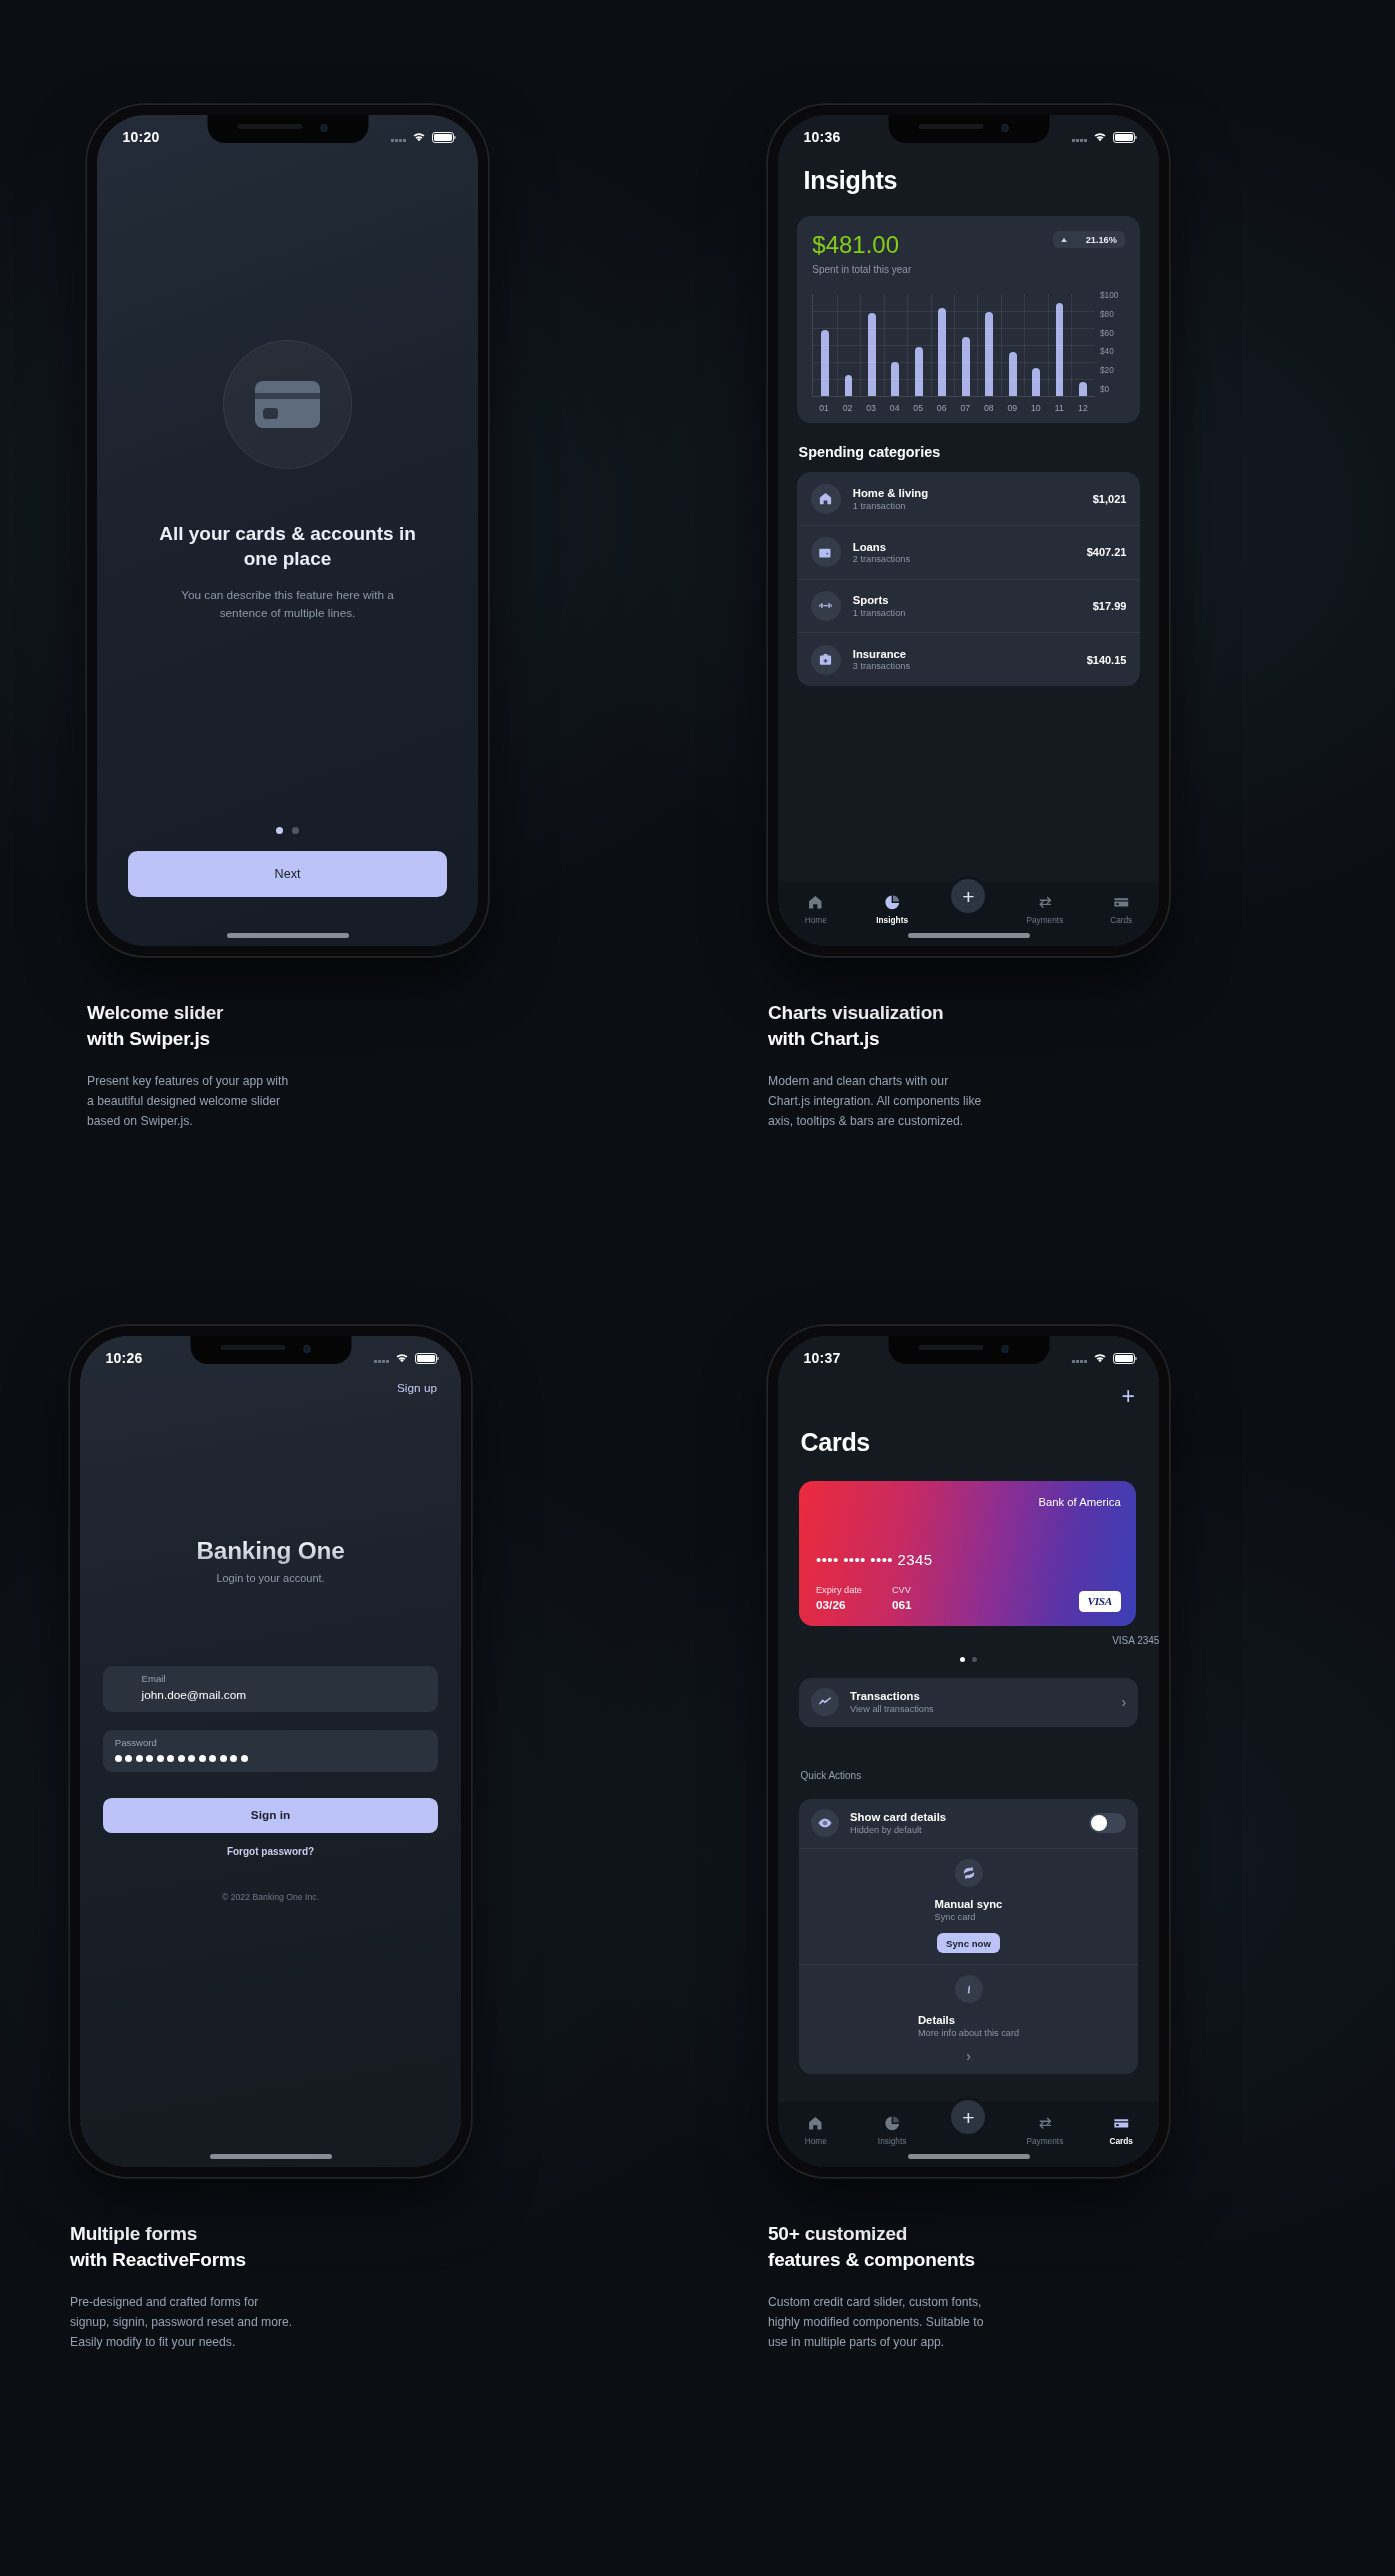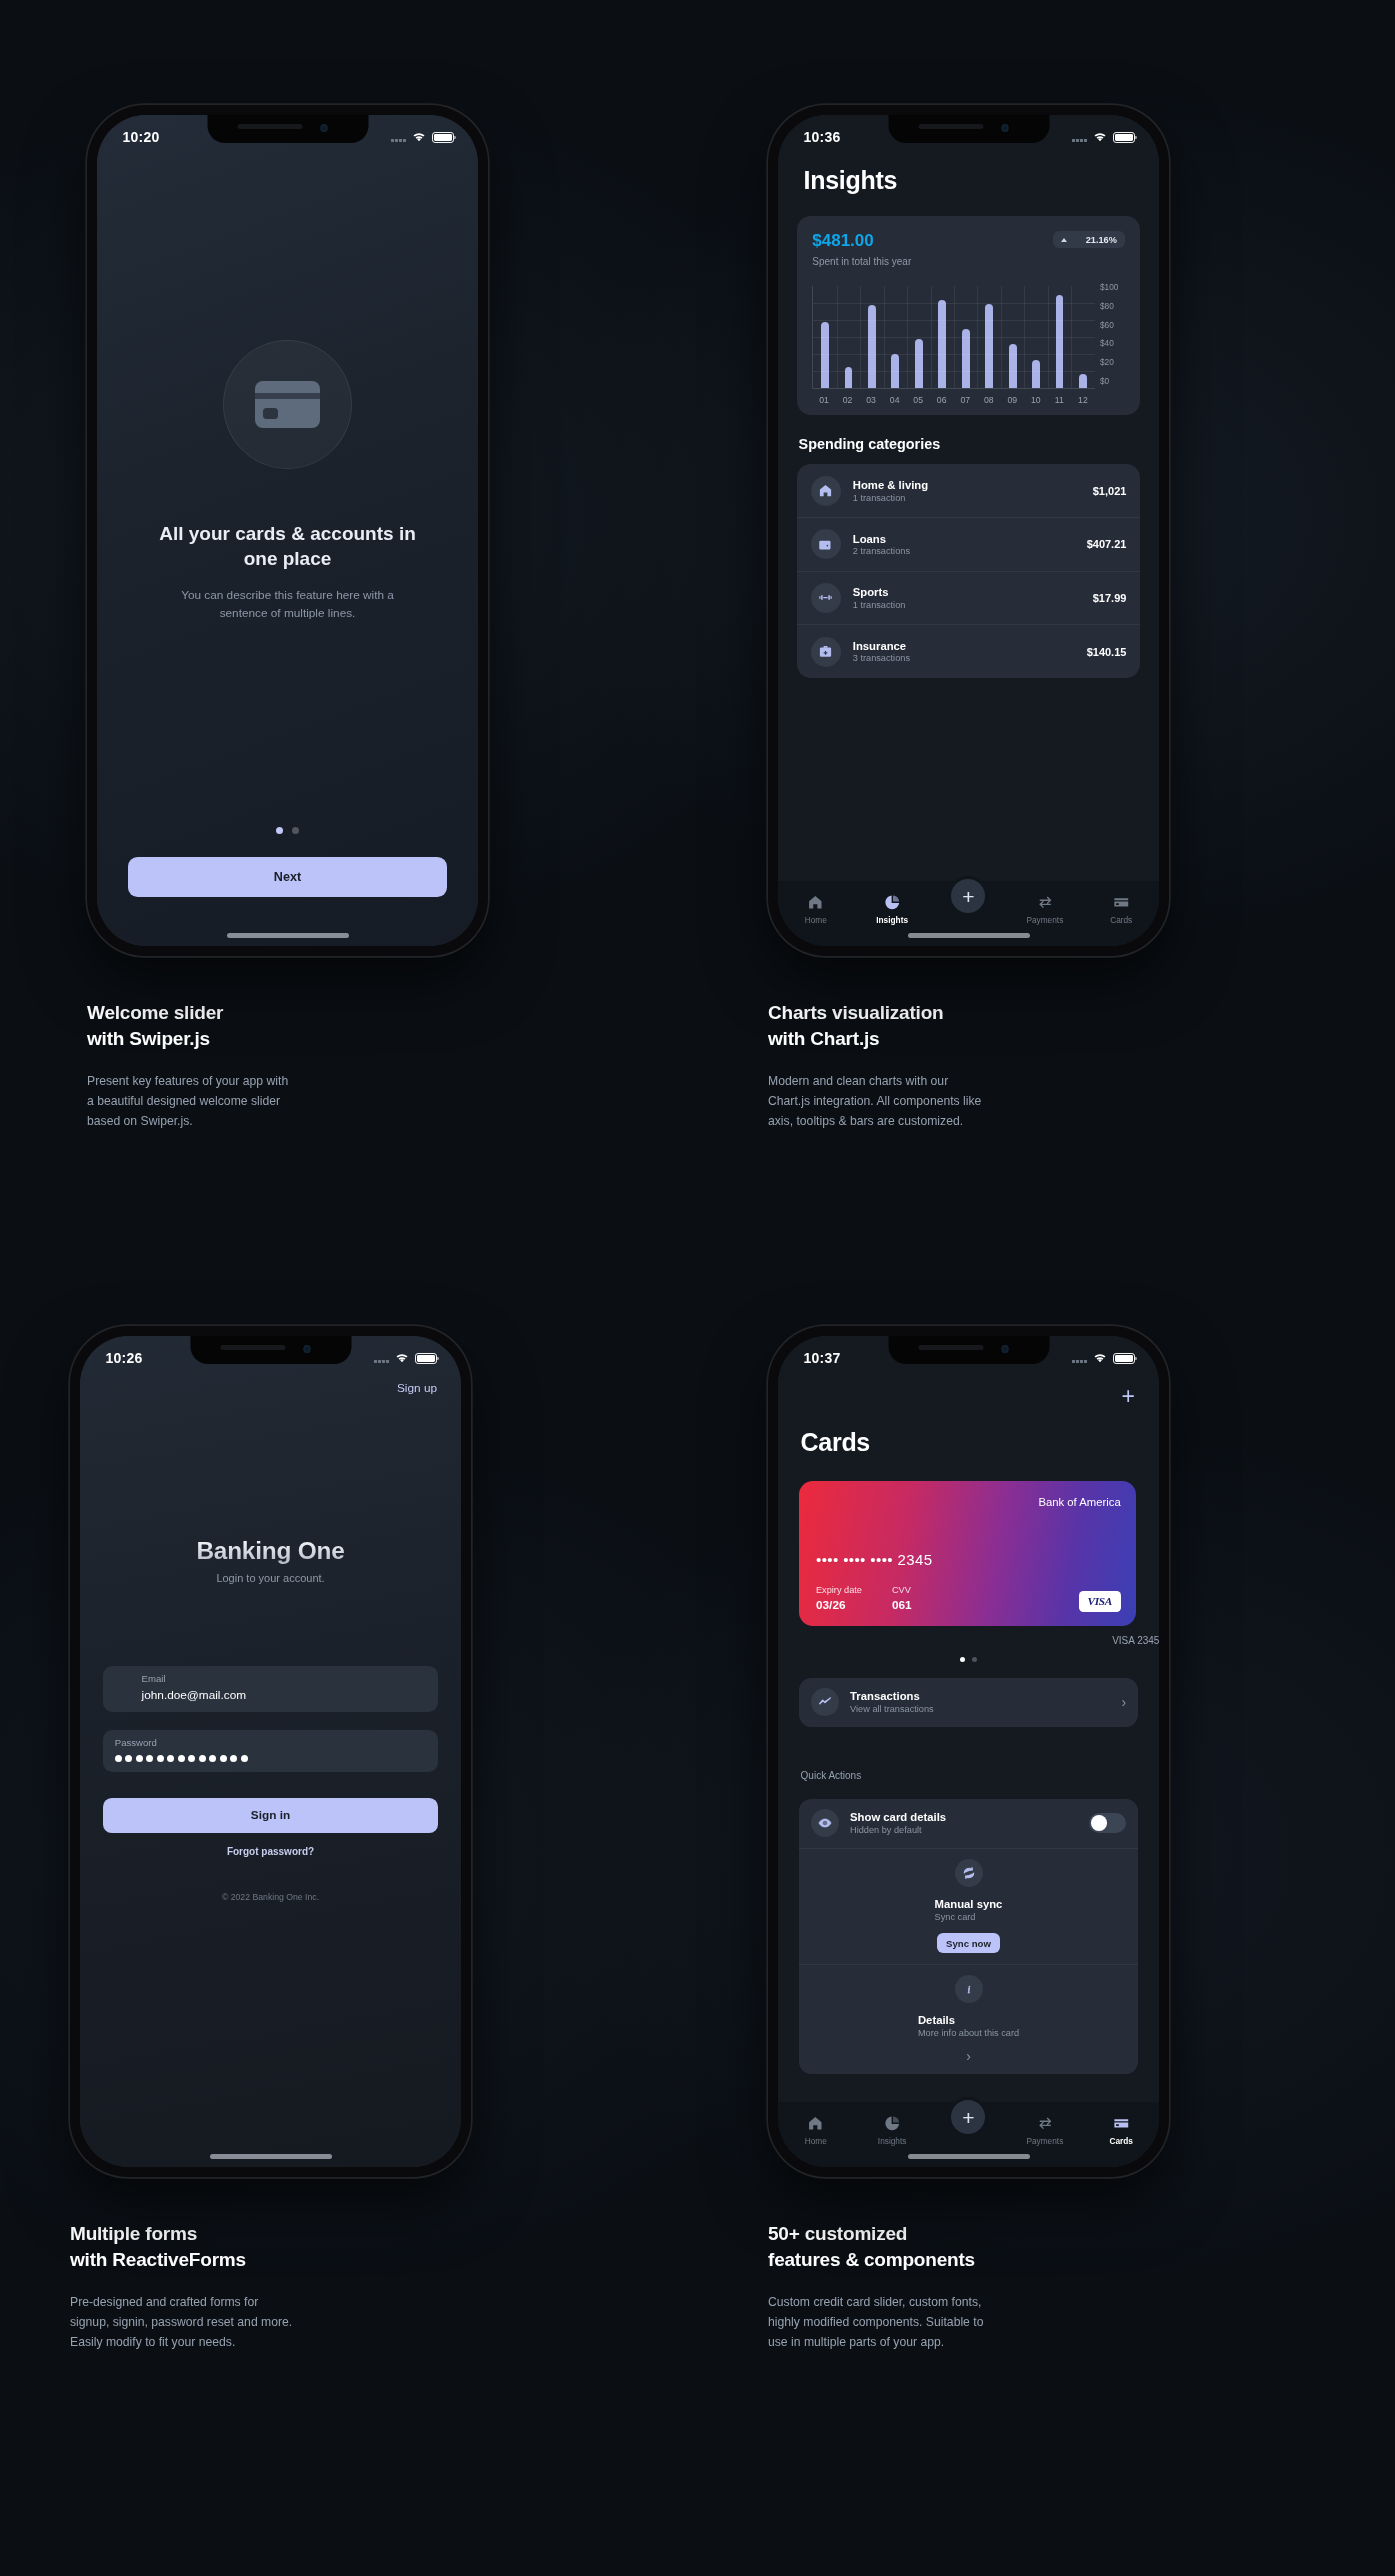--- a/index.html
+++ b/index.html
@@ -117,38 +117,38 @@
   }
   .s1-sub {
     margin-top: 14px; width: 262px; text-align:center;
     color: #8d98a8; font-size: 11.8px; line-height: 1.55;
   }
   .s1-dots { position:absolute; bottom: 112px; left:0; right:0; display:flex; justify-content:center; gap: 9.6px; }
   .s1-dots span { width: 7px; height: 7px; border-radius:50%; background: rgba(255,255,255,.25); }
   .s1-dots span.on { background: #c3c9f7; }
   .s1-btn {
     position:absolute; bottom: 49px; left: 31px; right: 31px;
-    height: 40px; border-radius: 9.6px;
+    height: 46px; border-radius: 9.6px;
     background: #bcc3f8; color: #1a1f28;
-    font-size: 12.6px; font-weight: 700;
+    font-size: 12.6px; font-weight: 400;
     display:flex; align-items:center; justify-content:center;
     border: none; cursor: pointer;
     font-family: "Liberation Sans", sans-serif;
   }
 
   
   .s2 { position:absolute; inset:0; background: #151a21; display:flex; flex-direction:column; }
   .s2-head { padding: 51px 26px 0; }
   .s2-head h1 { color:#fff; font-size: 25px; font-weight: bold; letter-spacing:-0.3px; }
   .s2-chartcard {
     margin: 21px 19px 0; border-radius: 14px;
     background: #262d38; padding: 15.7px 15.7px 10.5px;
   }
   .s2-chartcard .row1 { display:flex; justify-content:space-between; align-items:flex-start; }
-  .s2-amount { color:#0ea5e9; font-size: 17px; font-weight: bold; }
+  .s2-amount { color:#84cc16; font-size: 24px; font-weight: normal; }
   .s2-amount-sub { color:#8f99a8; font-size: 10px; margin-top: 4.4px; }
   .s2-badge {
     background: #323a47; border-radius: 6.1px; padding: 3.5px 7.9px;
     color: #e4e8f0; font-size: 9.2px; font-weight: 600;
     display:flex; align-items:center; gap: 19px;
   }
   .tri-up { width:0;height:0;border-left:3.5px solid transparent;border-right:3.5px solid transparent;border-bottom:4.4px solid #cfd5e2; display:block; }
   .chart-wrap { margin-top: 19px; display:flex; }
   .plot {
     position: relative; flex: 1; height: 103px;

